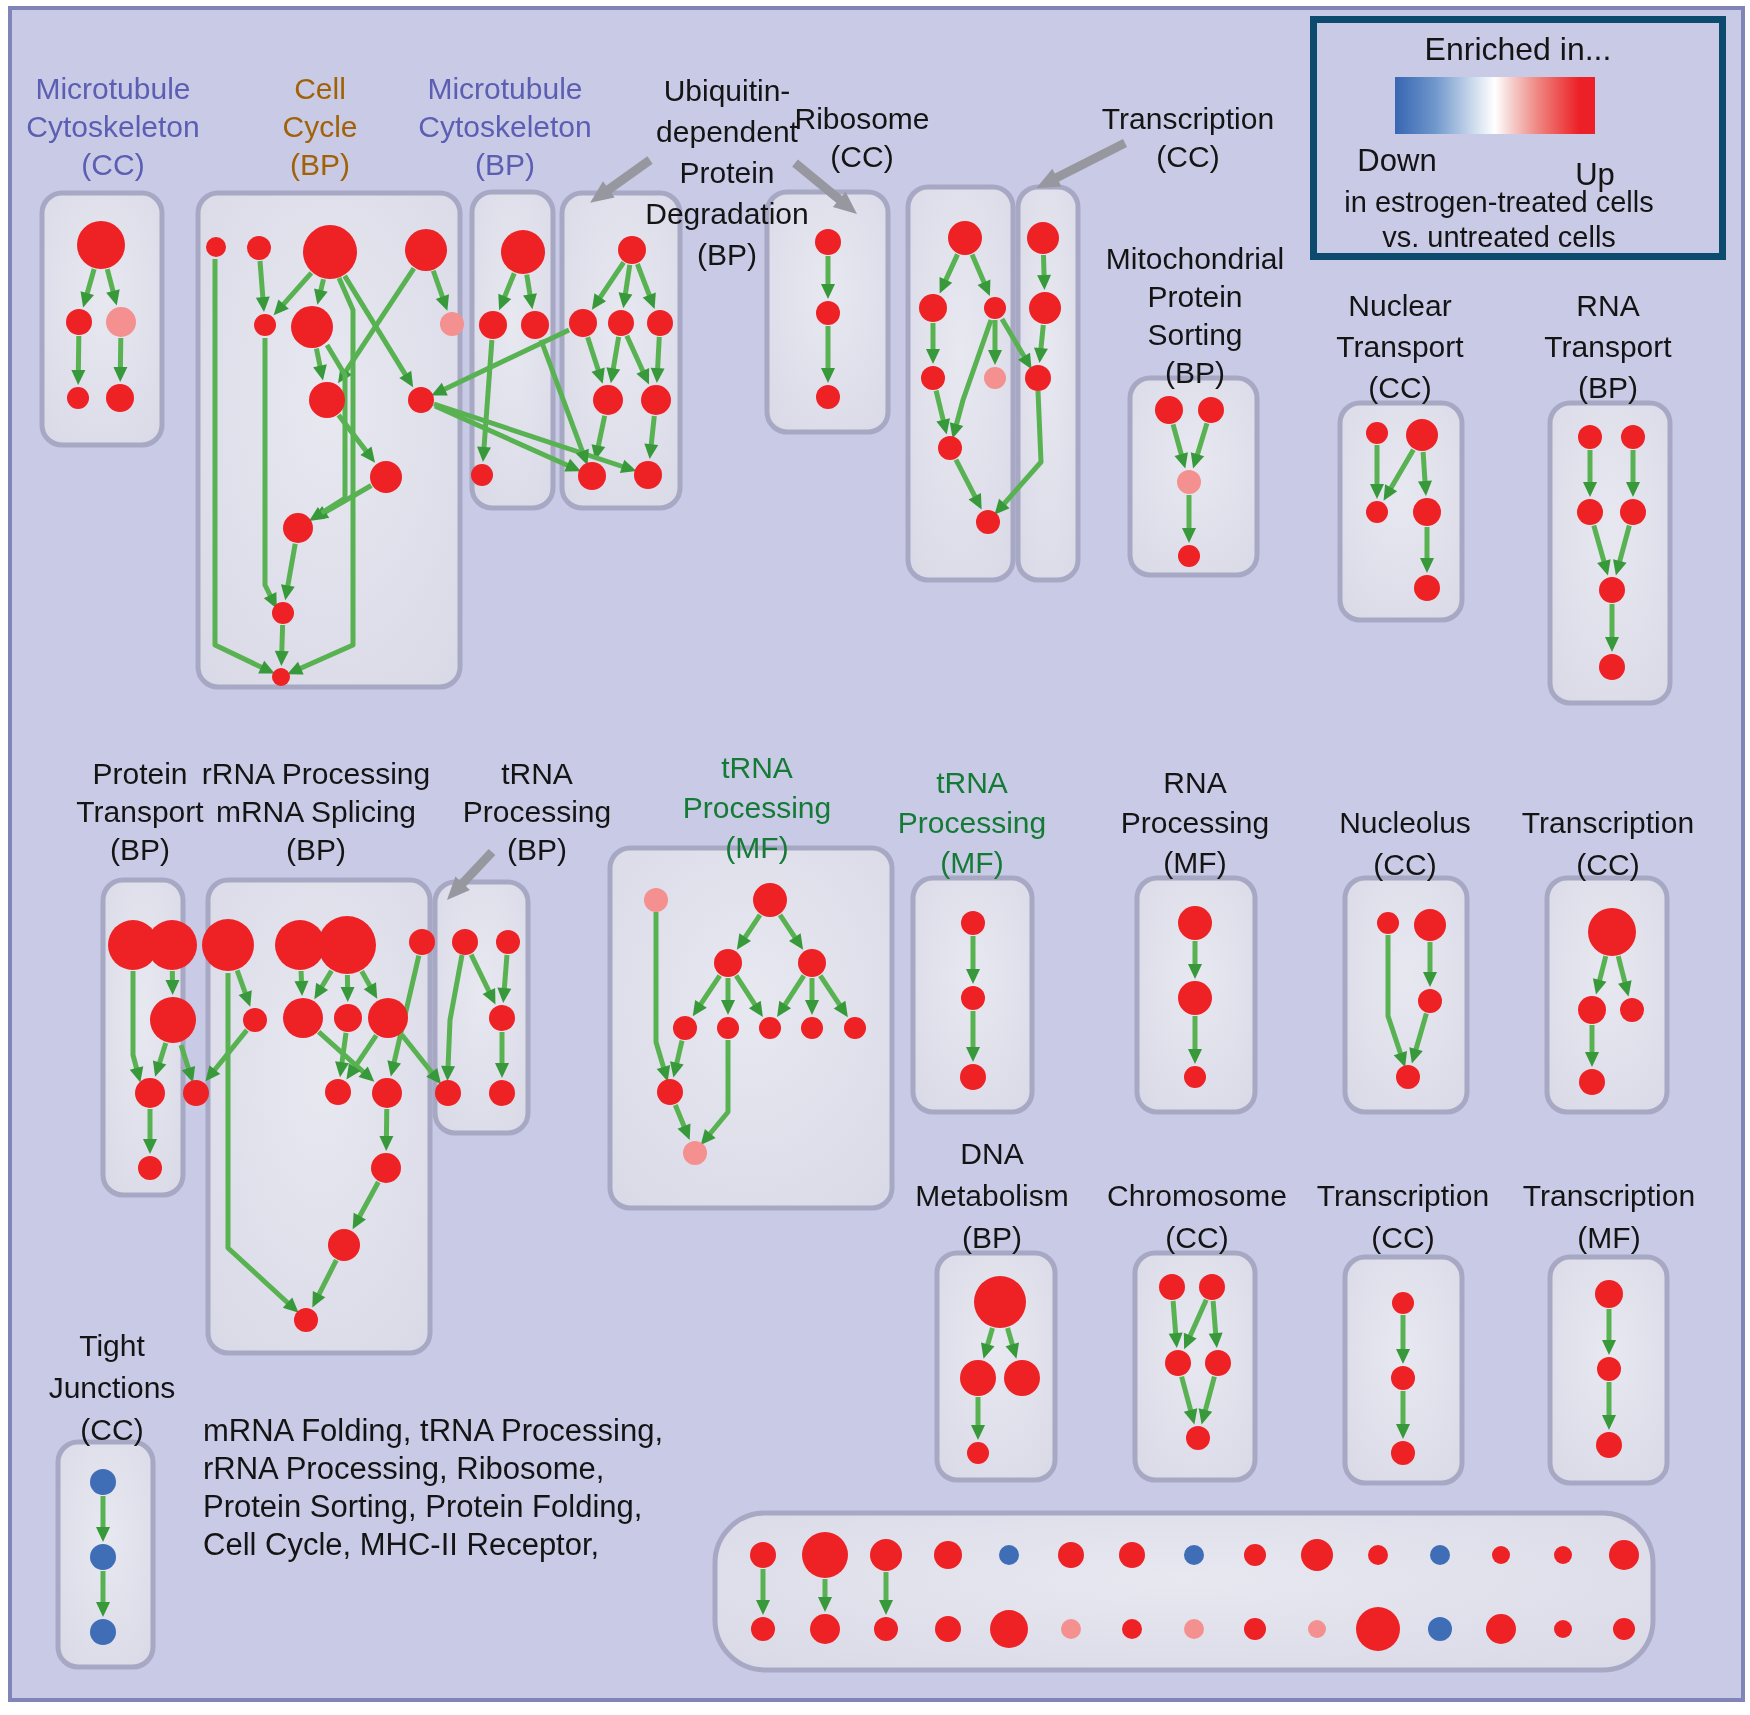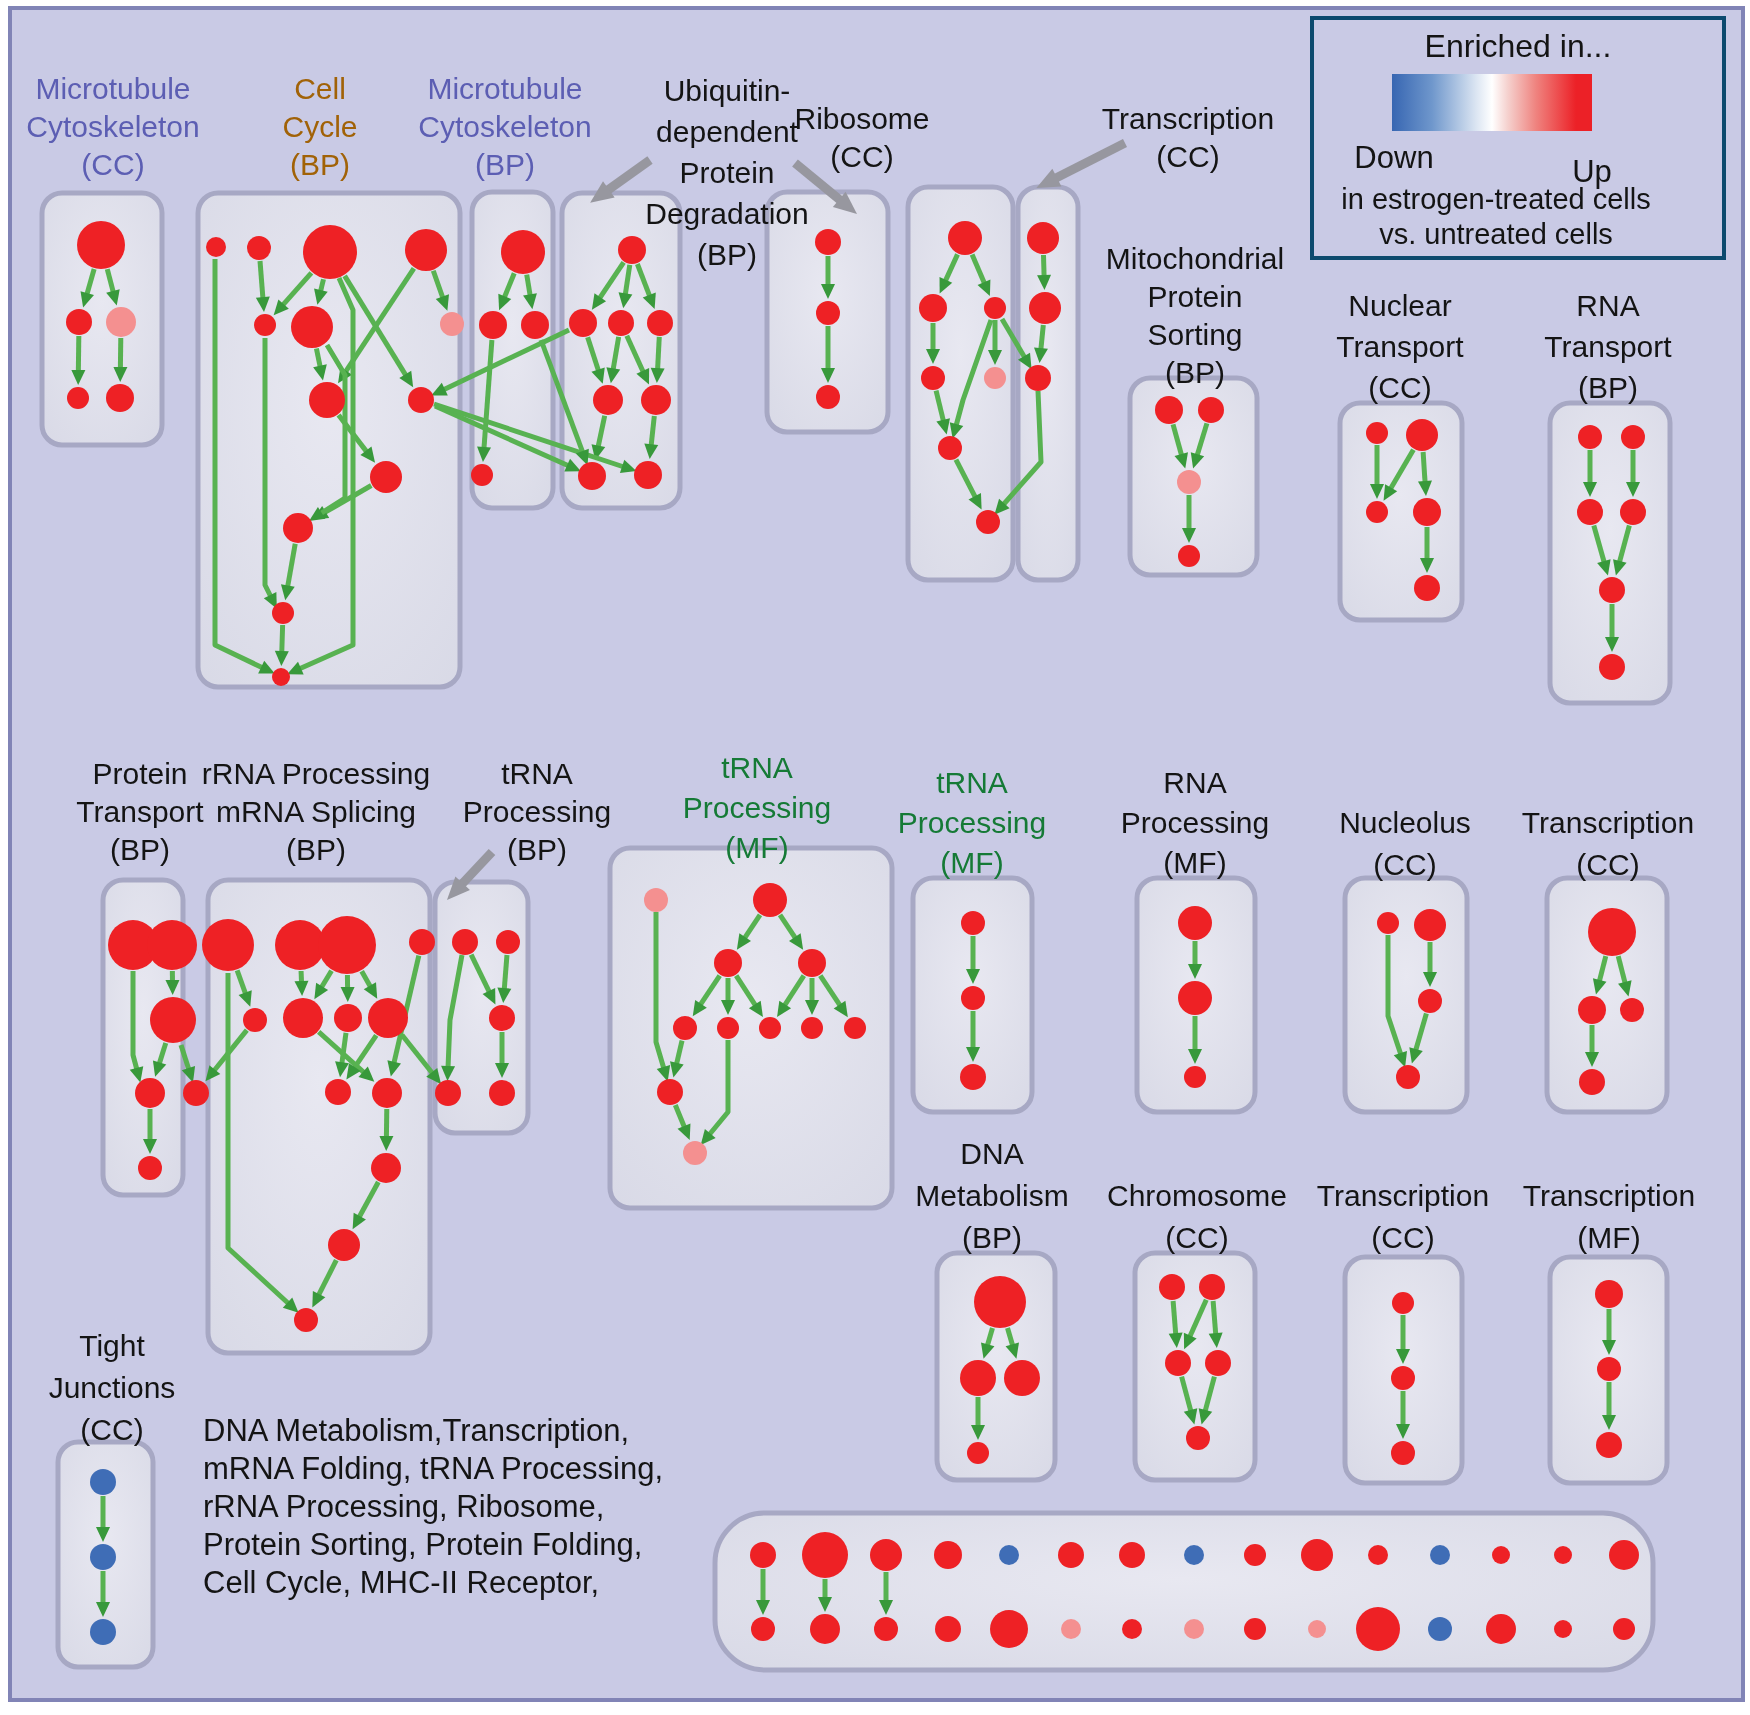--- a/index.html
+++ b/index.html
@@ -3,21 +3,21 @@
 <meta charset="utf-8">
 <style>
   html,body{margin:0;padding:0;background:#ffffff;}
   #fig{position:relative;width:1750px;height:1715px;background:#ffffff;overflow:hidden;
        font-family:"Liberation Sans","DejaVu Sans",sans-serif;}
   #diagram{position:absolute;left:0;top:0;}
   #labels{position:absolute;left:0;top:0;width:1750px;height:1715px;pointer-events:none;}
   .clabel{position:absolute;transform:translateX(-50%);text-align:center;font-size:30px;
           line-height:38px;white-space:nowrap;color:#141414;}
   .note{position:absolute;text-align:left;font-size:31px;line-height:38px;white-space:nowrap;color:#141414;}
-  .legend{position:absolute;left:1310px;top:16px;width:416px;height:244px;border:4px solid #0c4a6e;
+  .legend{position:absolute;left:1310px;top:16px;width:416px;height:244px;border:7px solid #0c4a6e;
           box-sizing:border-box;background:transparent;}
   .legend-title{position:absolute;left:50%;top:8px;transform:translateX(-50%);font-size:32px;color:#141414;white-space:nowrap;}
   .legend-bar{position:absolute;left:78px;top:54px;width:200px;height:57px;
       background:linear-gradient(90deg,#3766b2 0%,#6f97cc 20%,#dbe5f2 42%,#ffffff 50%,#f5d0cd 58%,#ef837f 72%,#ec2127 92%);}
   .legend-down{position:absolute;left:80px;top:120px;transform:translateX(-50%);font-size:31px;color:#141414;}
   .legend-up{position:absolute;left:278px;top:120px;transform:translateX(-50%);font-size:31px;color:#141414;margin-top:14px;}
   .legend-sub1{position:absolute;left:182px;top:163px;transform:translateX(-50%);font-size:29px;color:#141414;white-space:nowrap;}
   .legend-sub2{position:absolute;left:182px;top:198px;transform:translateX(-50%);font-size:29px;color:#141414;white-space:nowrap;}
 </style>
 </head>
@@ -460,20 +460,19 @@
       <div class="clabel" style="left: 1609px; top: 1175px; line-height: 42px; color: rgb(20, 20, 20);">
         <div>Transcription</div>
         <div>(MF)</div>
       </div>
       <div class="clabel" style="left: 112px; top: 1325px; line-height: 42px; color: rgb(20, 20, 20);">
         <div>Tight</div>
         <div>Junctions</div>
         <div>(CC)</div>
       </div>
       <div class="note" style="left: 203px; top: 1412px;">
-        <div>DNA Metabolism,Transcription,</div>
         <div>mRNA Folding, tRNA Processing,</div>
         <div>rRNA Processing, Ribosome,</div>
         <div>Protein Sorting, Protein Folding,</div>
         <div>Cell Cycle, MHC-II Receptor,</div>
       </div>
     </div>
 </div>
 
 </body></html>

